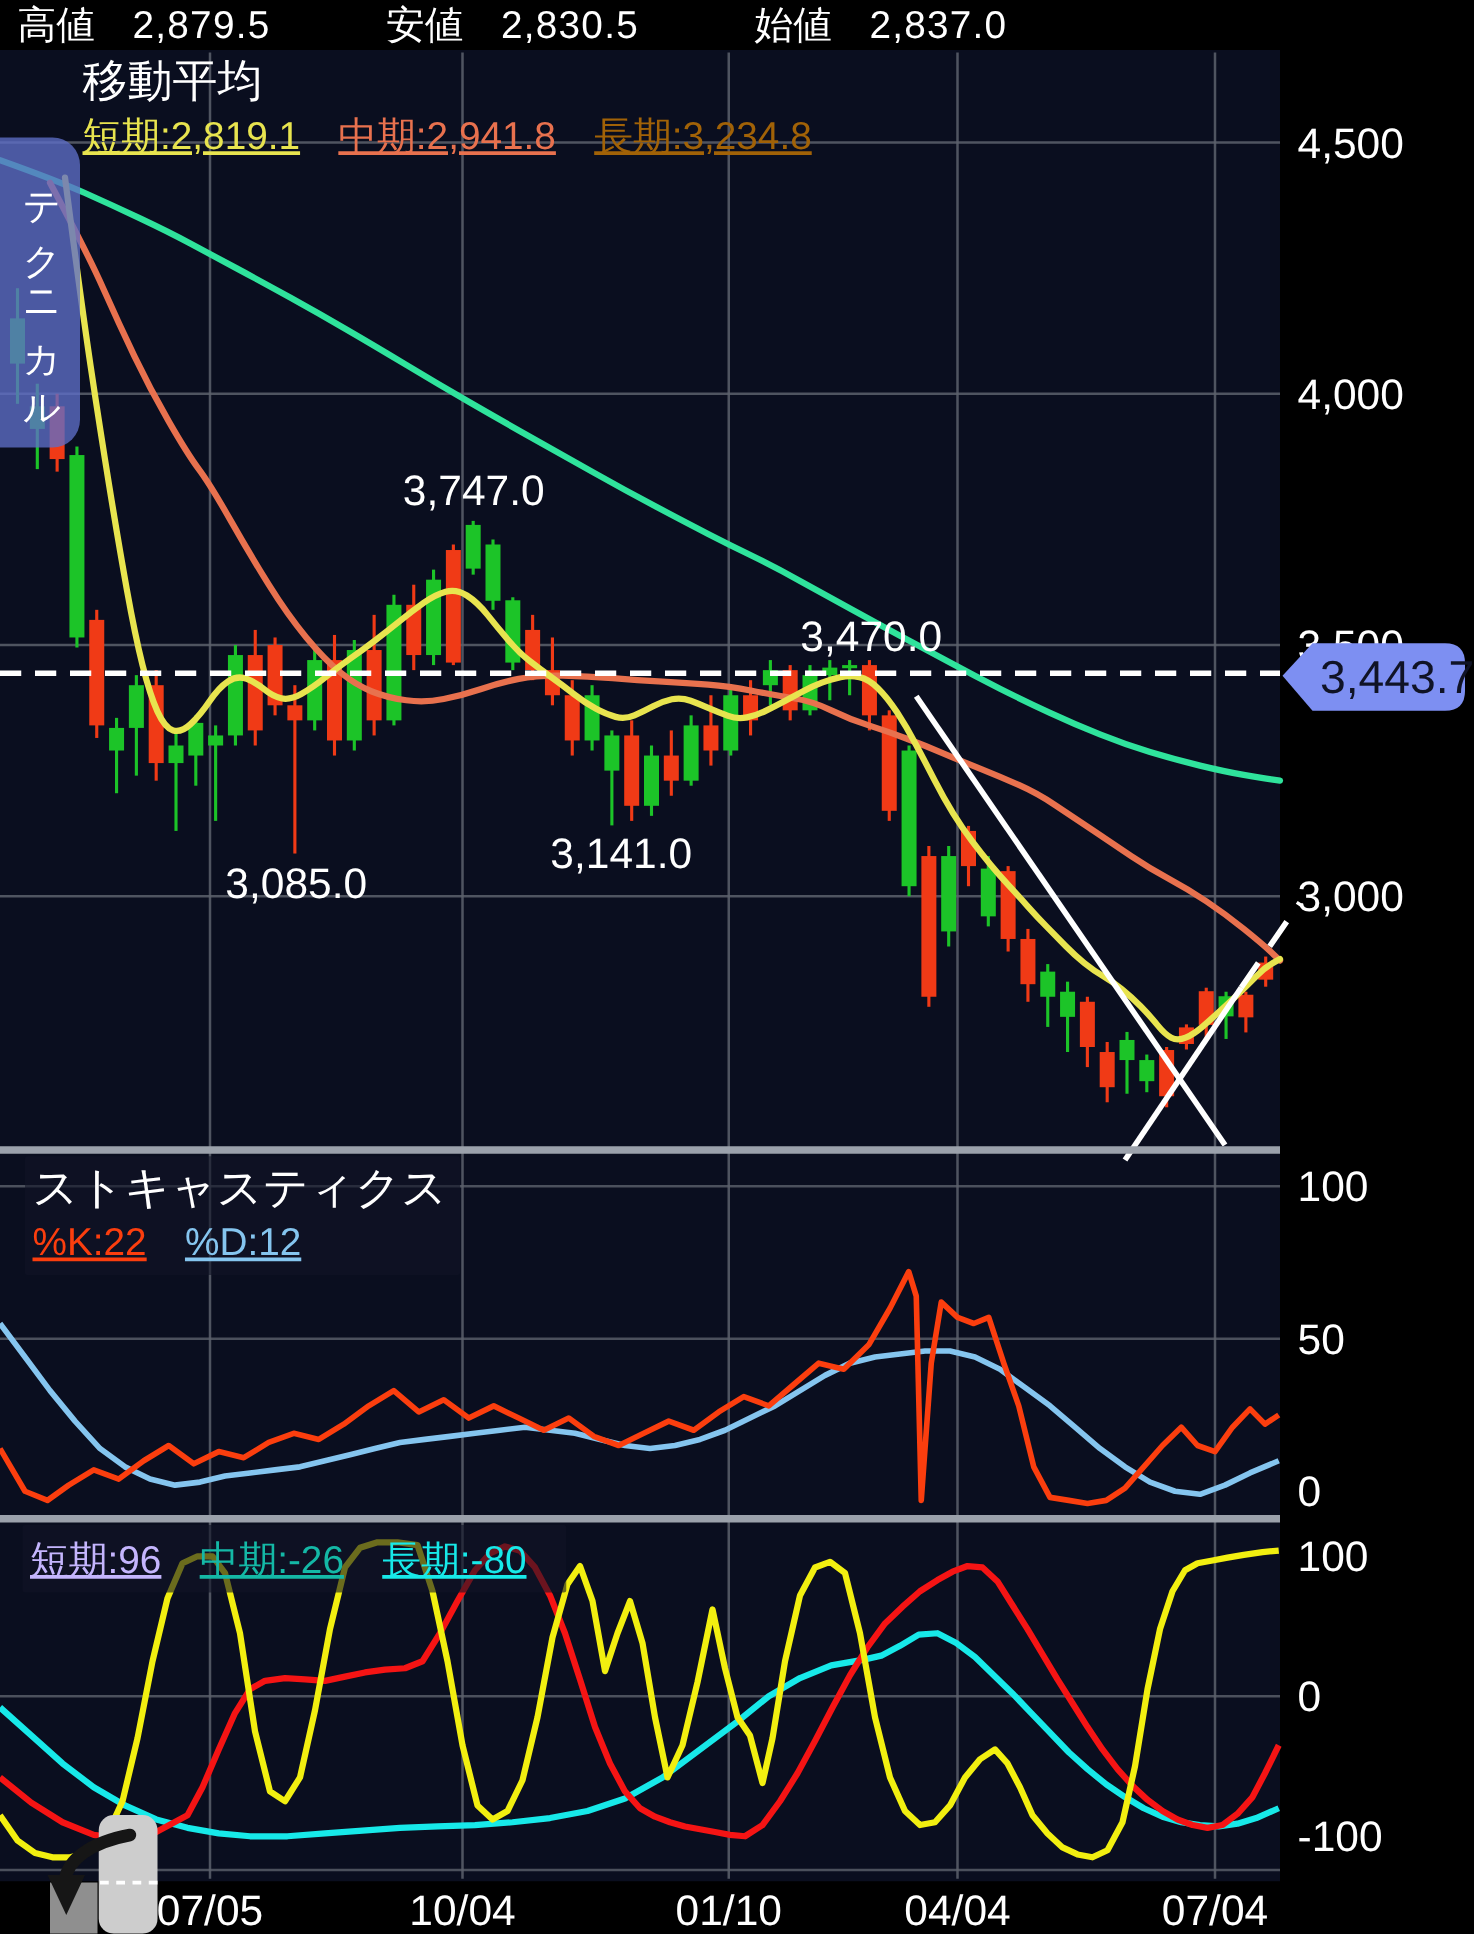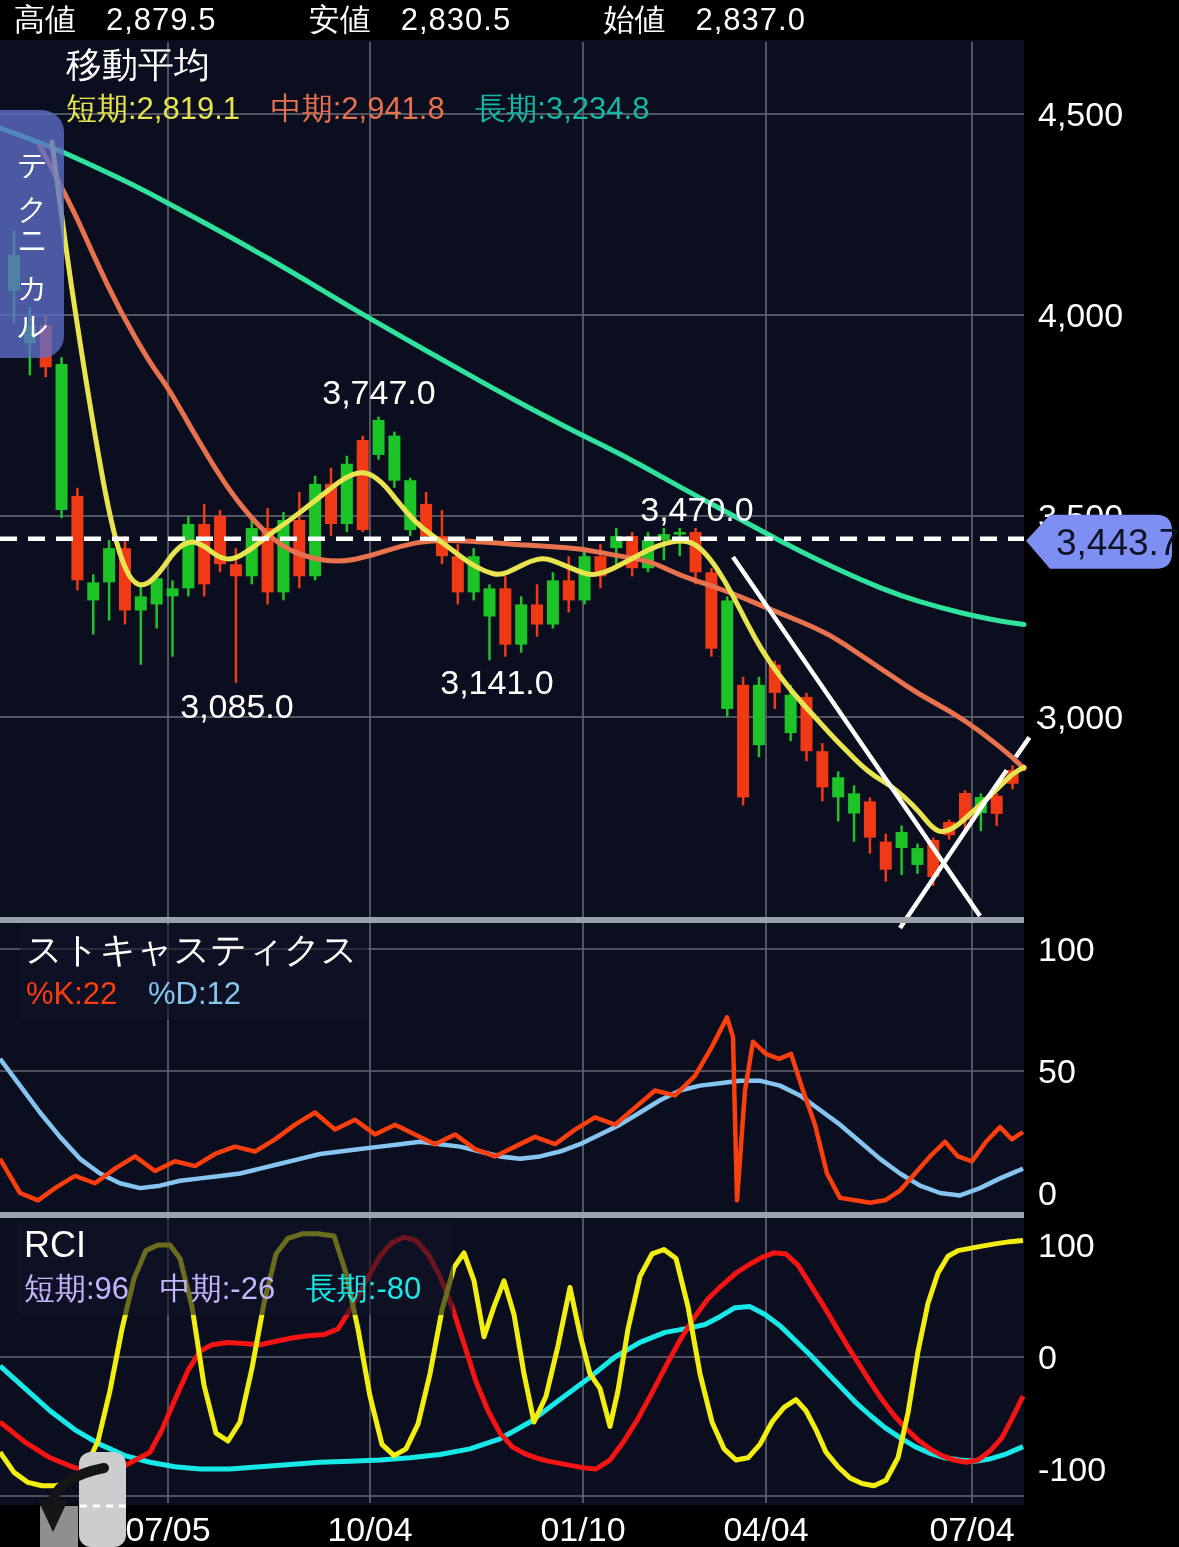--- a/index.html
+++ b/index.html
@@ -10,21 +10,21 @@
   
   .topbar{position:absolute;left:0;top:0;width:1179px;height:40px;background:#000;
           display:flex;align-items:center;font-size:31px;font-weight:500;}
   .topbar .grp{width:25%;display:flex;align-items:baseline;}
   .topbar .lbl{margin-left:14px;}
   .topbar .val{margin-left:30px;letter-spacing:1px;}
   
   .legend{position:absolute;line-height:1.15;}
   .legend .title{font-size:36px;color:#fff;}
   .legend .vals{font-size:31px;margin-top:6px;white-space:nowrap;}
-  .legend .vals span{margin-right:22px;}
+  .legend .vals span{margin-right:22px;text-decoration:underline;}
   .boxed{background:rgba(16,20,38,0.6);padding:4px 10px 8px 6px;border-radius:2px;}
   #ma-legend{left:66px;top:44px;}
   #sto-legend{left:20px;top:925px;}
   #rci-legend{left:18px;top:1220px;}
   
   #tech-tab{position:absolute;left:0;top:110px;width:64px;height:248px;
             background:rgba(94,110,200,0.78);border-radius:0 22px 22px 0;
             display:flex;align-items:center;justify-content:center;}
   #tech-tab span{writing-mode:vertical-rl;font-size:30px;color:#fff;letter-spacing:6px;}
   
@@ -247,41 +247,40 @@
       <span class="lbl">始値</span>
       <span class="val">2,837.0</span>
     </div>
   </div>
 
   <div class="legend" id="ma-legend">
     <div class="title">移動平均</div>
     <div class="vals">
       <span style="color: rgb(232, 228, 79);">短期:2,819.1</span>
       <span style="color: rgb(232, 113, 78);">中期:2,941.8</span>
-      <span style="color: #14b8a6;">長期:3,234.8</span>
+      <span style="color: #a16207;">長期:3,234.8</span>
     </div>
   </div>
 
   <div id="tech-tab">
     <span>テクニカル</span>
   </div>
 
   <div class="legend boxed" id="sto-legend">
     <div class="title">ストキャスティクス</div>
     <div class="vals">
       <span style="color: rgb(251, 62, 14);">%K:22</span>
       <span style="color: rgb(133, 197, 239);">%D:12</span>
     </div>
   </div>
 
   <div class="legend boxed" id="rci-legend">
-    <div class="title">RCI</div>
     <div class="vals">
       <span style="color: #c4b5fd;">短期:96</span>
-      <span style="color: #c4b5fd;">中期:-26</span>
+      <span style="color: #14b8a6;">中期:-26</span>
       <span style="color: rgb(23, 233, 233);">長期:-80</span>
     </div>
   </div>
 
   <div id="x-axis">
       <div class="xlab" style="left: 168px;">07/05</div>
       <div class="xlab" style="left: 370px;">10/04</div>
       <div class="xlab" style="left: 583px;">01/10</div>
       <div class="xlab" style="left: 766px;">04/04</div>
       <div class="xlab" style="left: 972px;">07/04</div>

